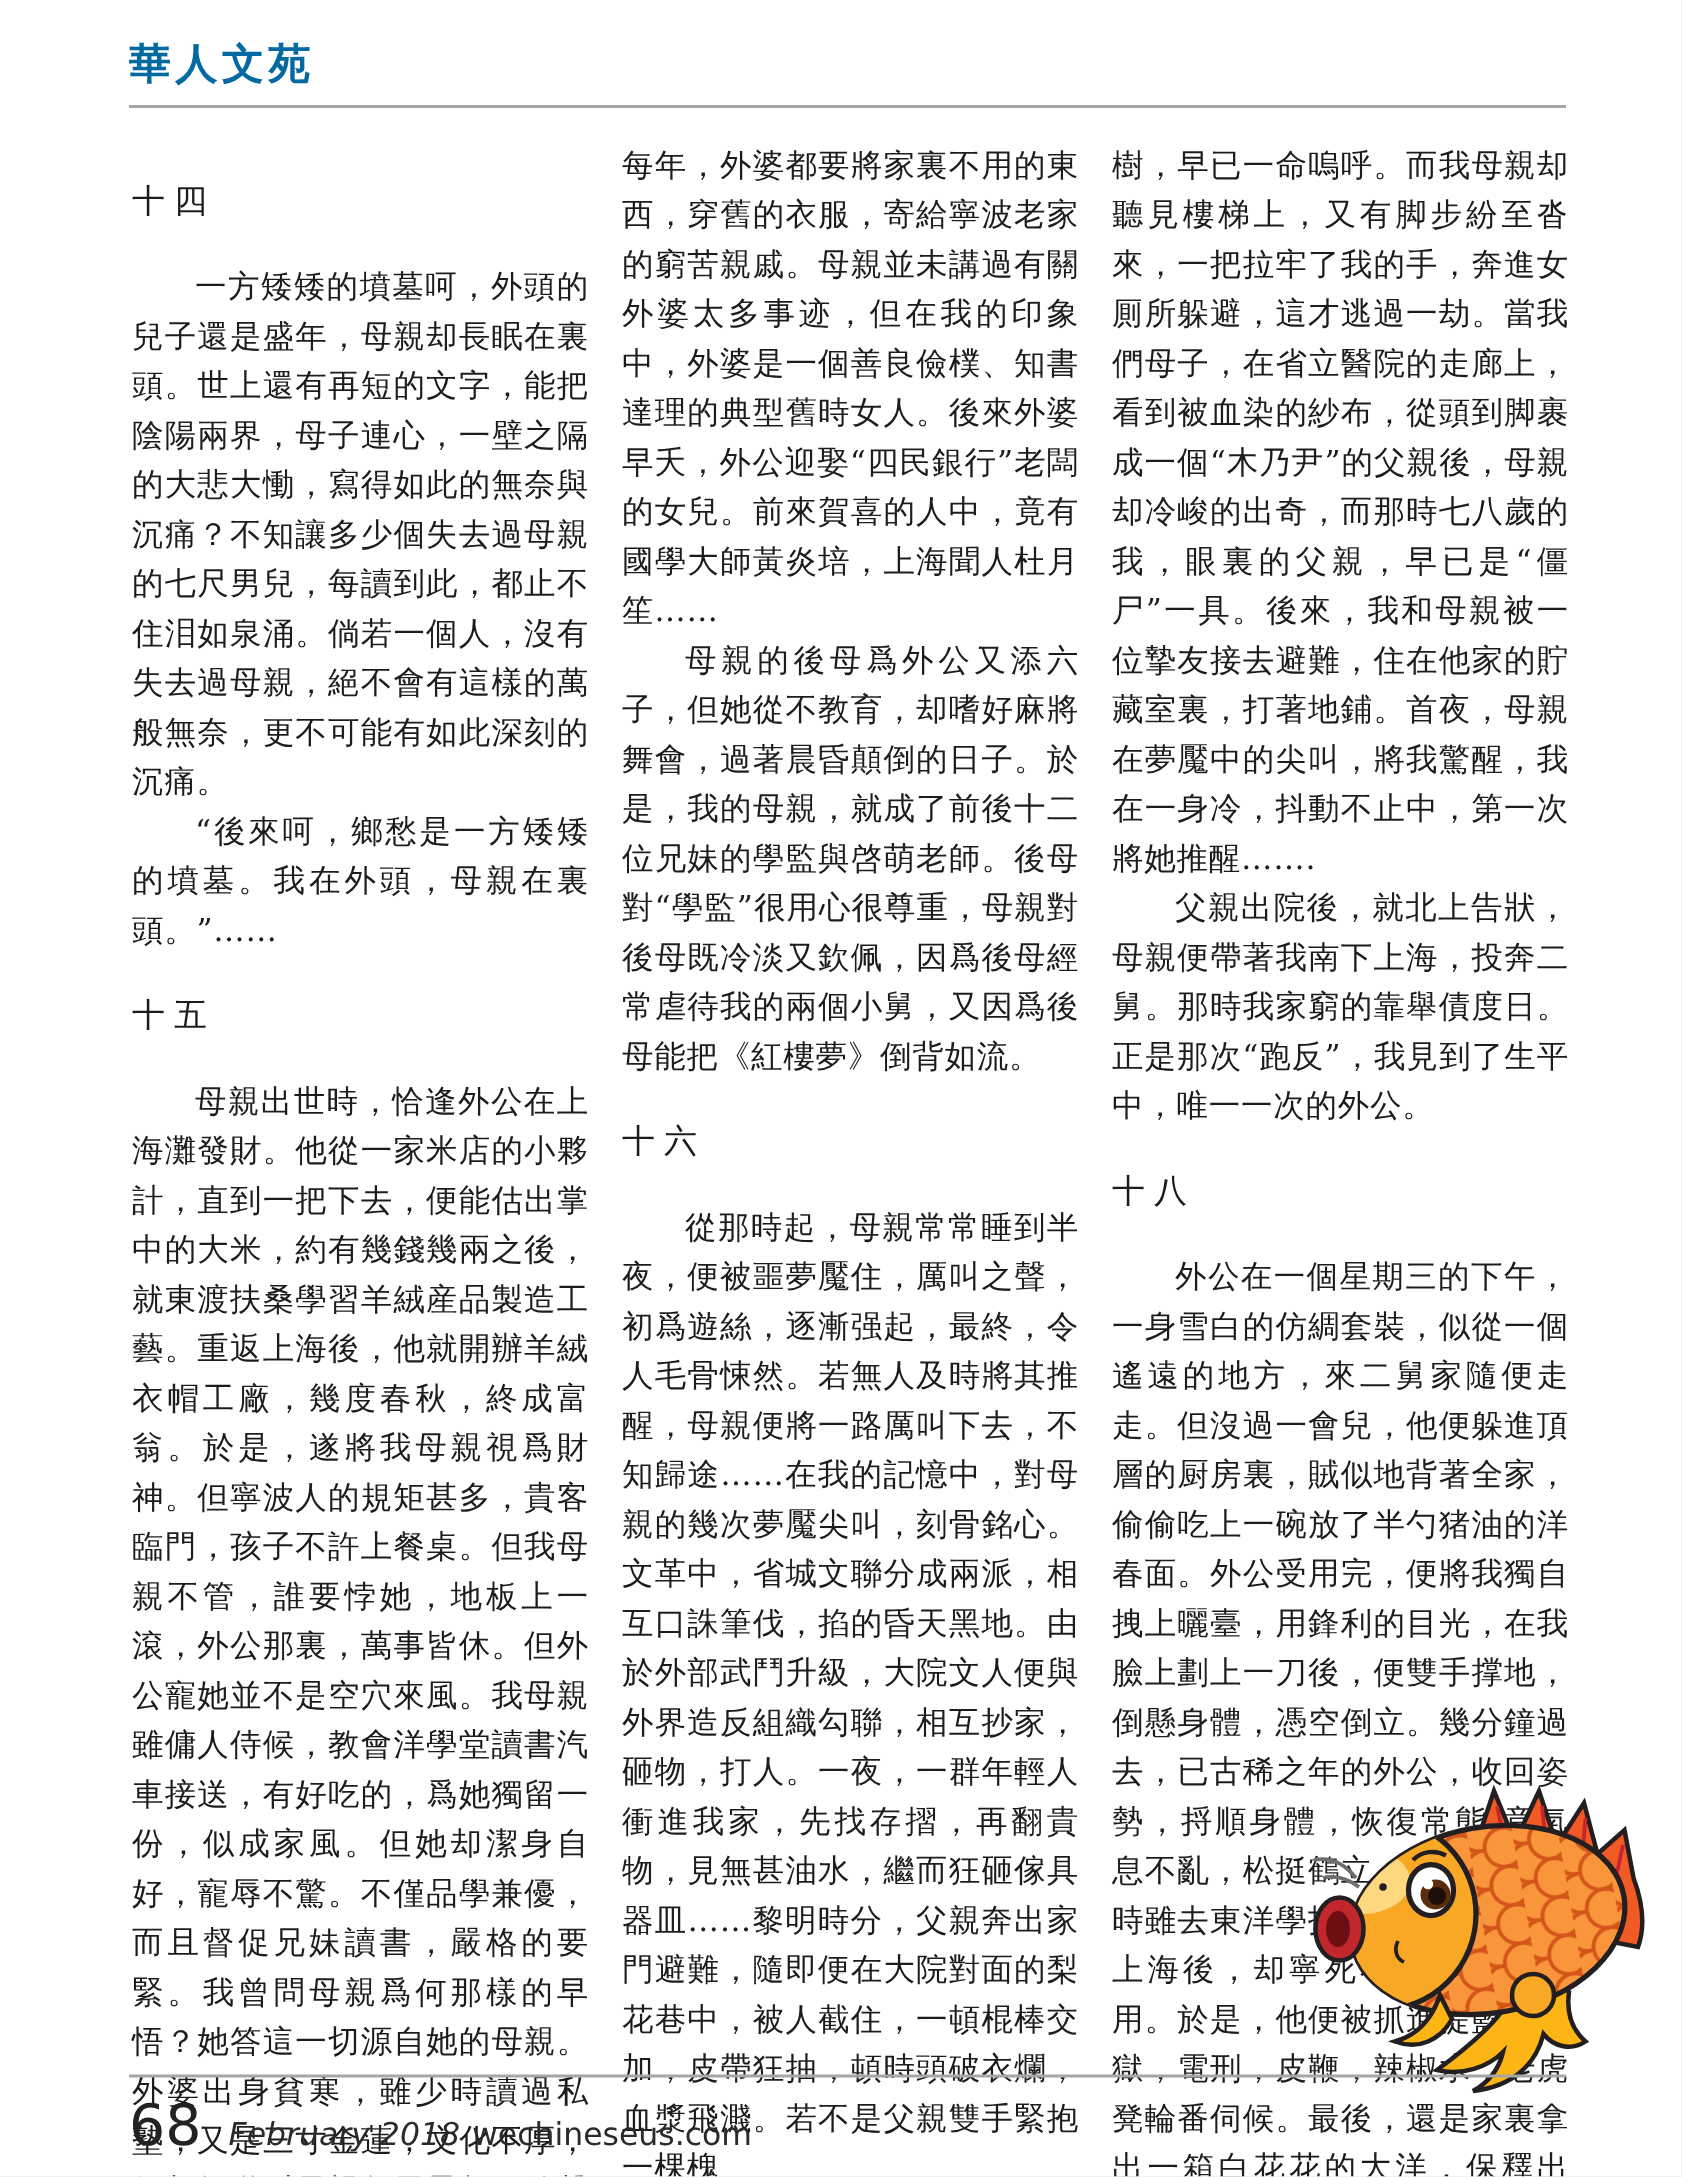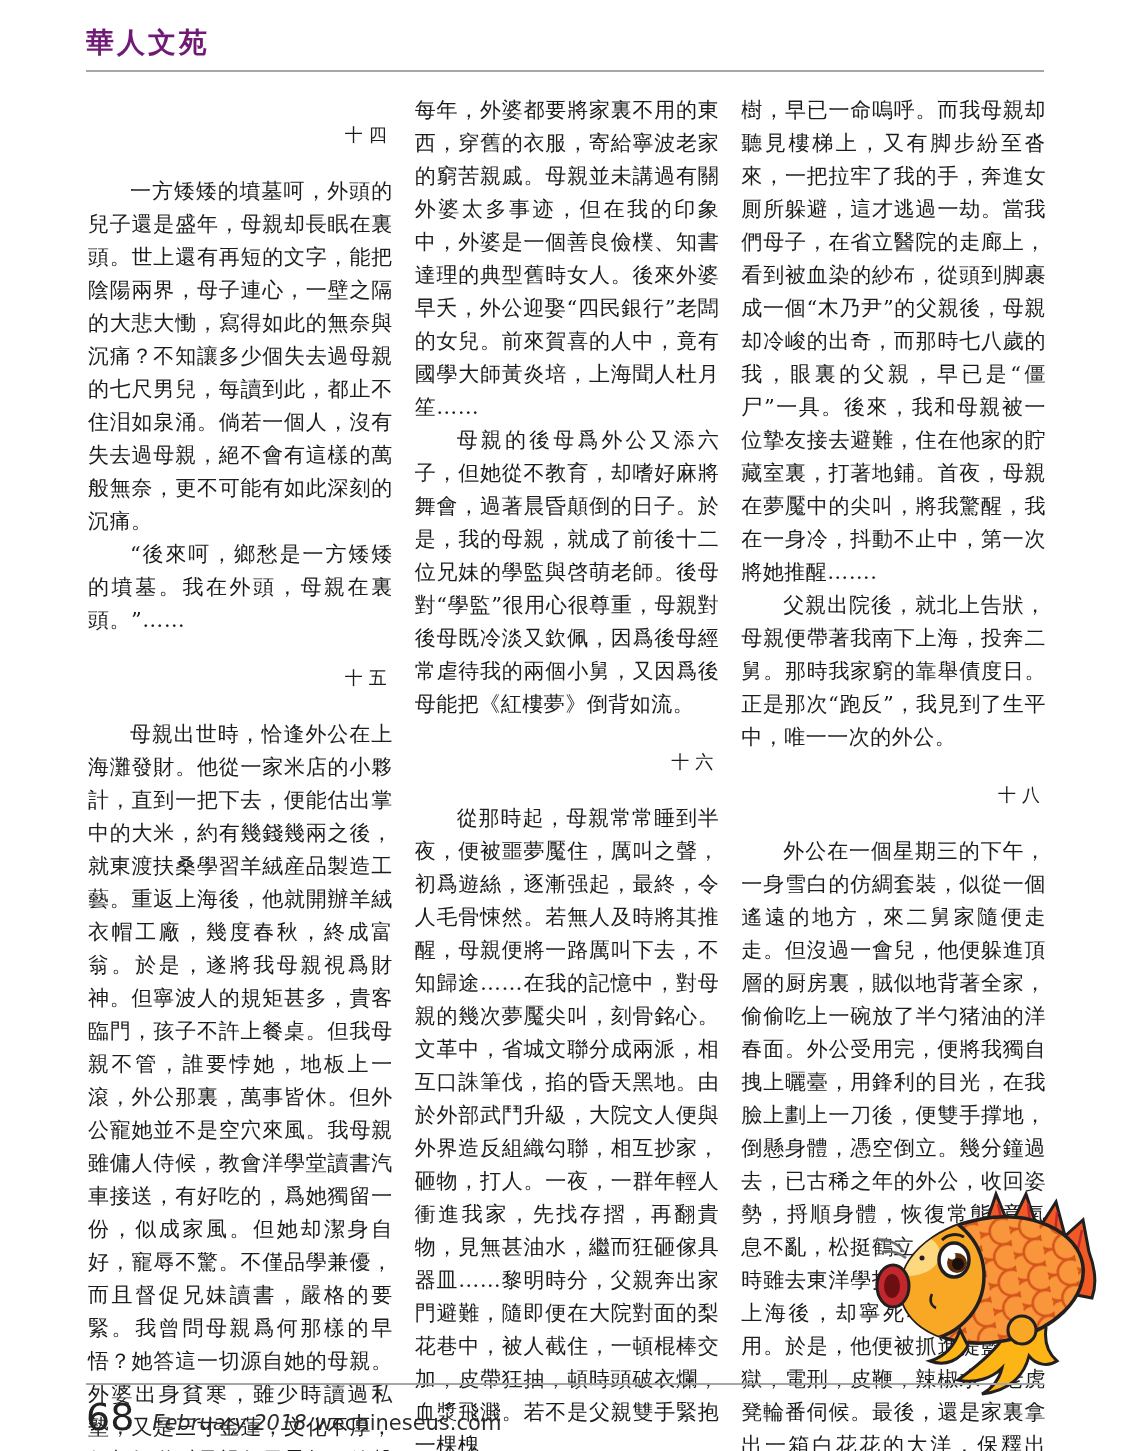--- a/index.html
+++ b/index.html
@@ -14,34 +14,34 @@
     position:relative; width:1121px; height:1451px; background:#ffffff;
     font-family:"DejaVu Serif","Liberation Serif",serif; color:var(--text);
     overflow:hidden; margin:0 auto;
   }
   .header{
     position:absolute; left:86px; top:24px; width:958px;
     border-bottom:2px solid var(--rule); padding-bottom:8px;
   }
   .header-title{
     font-family:"DejaVu Sans","Liberation Sans",sans-serif;
-    font-weight:bold; font-size:28px; letter-spacing:3px; color:#701a75;
+    font-weight:bold; font-size:28px; letter-spacing:3px; color:#0369a1;
   }
   .columns{
     position:absolute; left:88px; top:94px; width:958px;
     display:flex; gap:22px;
   }
   .col{
     flex:1 1 0; font-size:21px; line-height:33px; text-align:justify;
     letter-spacing:0.5px;
   }
   .col p{margin:0;}
   .col p.indent{text-indent:2em;}
   .section-heading{
-    text-align:right; margin:24px 0; font-size:18px; letter-spacing:6px;
+    text-align:left; margin:24px 0; font-size:22px; letter-spacing:6px;
   }
   .goldfish{
     position:absolute; left:862px; top:1180px; width:256px; height:218px;
   }
   .footer{
     position:absolute; left:86px; top:1383px; width:958px;
     border-top:2px solid var(--rule); padding-top:10px;
     display:flex; align-items:baseline;
     font-family:"DejaVu Sans","Liberation Sans",sans-serif; color:#2b2b2b;
   }

